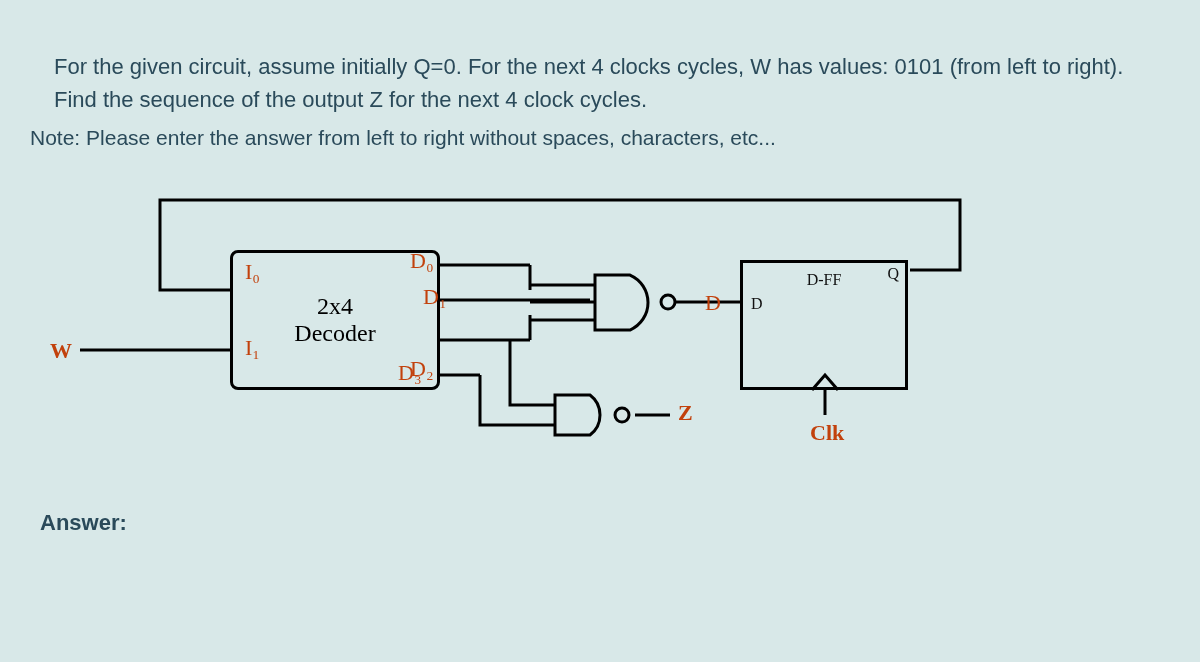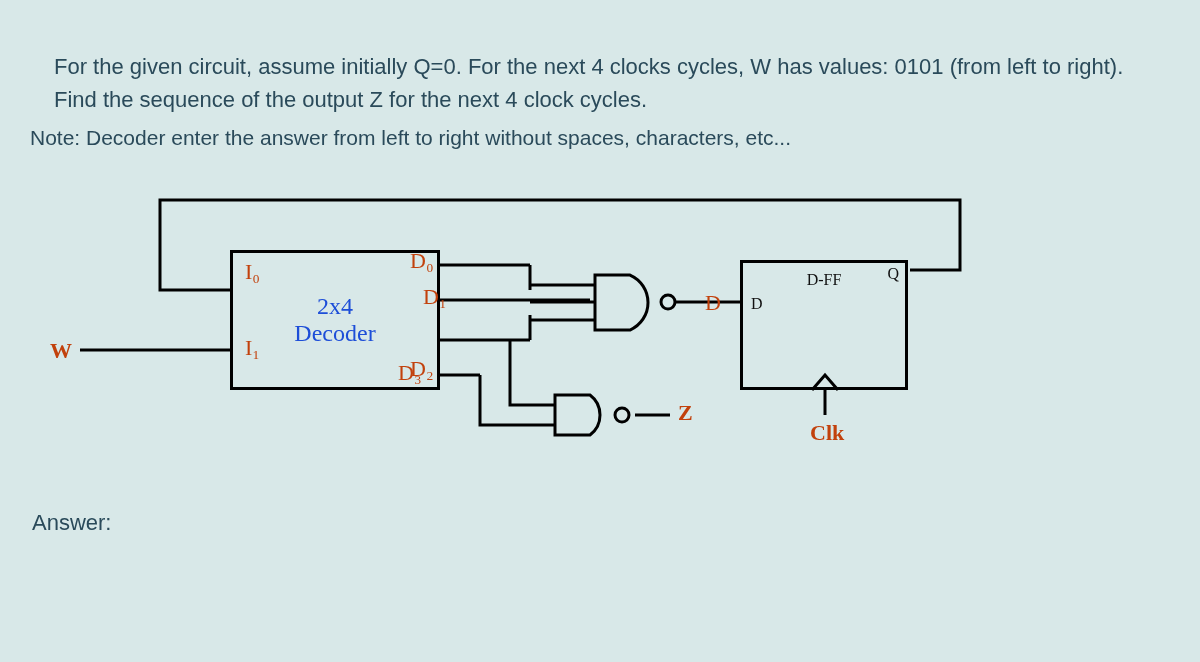--- a/index.html
+++ b/index.html
@@ -25,37 +25,37 @@
   .lbl { position: absolute; font-size: 22px; color: #c2410c; font-family: 'Times New Roman', serif; }
   .box {
     position: absolute;
     border: 3px solid #000;
     background: transparent;
   }
   .decoder {
     left: 180px; top: 70px;
     width: 210px; height: 140px;
     display: flex; flex-direction: column; justify-content: center; align-items: center;
-    font-size: 24px; color:#1d4ed8; font-family:'Times New Roman', serif;
+    font-size: 24px; color:#000000; font-family:'Times New Roman', serif;border-radius:8px;
   }
   .dff {
     left: 690px; top: 80px;
     width: 168px; height: 130px;
     font-size: 16px; color:#111; font-family:'Times New Roman', serif;
   }
-  .answer-label { font-size: 22px; color:#2a4a5a; margin-left: 2px; }
+  .answer-label { font-size: 22px; color:#2a4a5a; margin-left: 10px; font-weight: bold; }
   svg.wires { position:absolute; left:0; top:0; width:100%; height:100%; overflow:visible; }
   .wire { stroke:#000; stroke-width:3; fill:none; }
   .gatefill { fill:#d8e8e8; stroke:#000; stroke-width:3; }
 </style>
 </head>
 <body>
 
 <p class="question">For the given circuit, assume initially Q=0. For the next 4 clocks cycles, W has values: 0101 (from left to right). Find the sequence of the output Z for the next 4 clock cycles.</p>
-<p class="note">Note: Decoder enter the answer from left to right without spaces, characters, etc...</p>
+<p class="note">Note: Please enter the answer from left to right without spaces, characters, etc...</p>
 
 <div class="circuit-wrap">
   <svg class="wires" viewBox="0 0 940 300">
 
     <line class="wire" x1="30" y1="170" x2="180" y2="170"></line>
 
     <polyline class="wire" points="880,90 910,90 910,20 110,20 110,110 180,110"></polyline>
 
     <line class="wire" x1="390" y1="85" x2="480" y2="85"></line>
     <line class="wire" x1="390" y1="120" x2="540" y2="120"></line>

